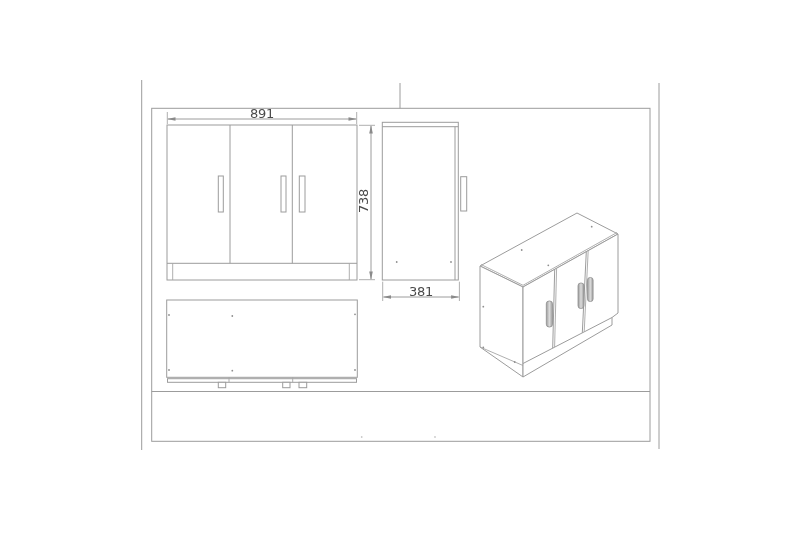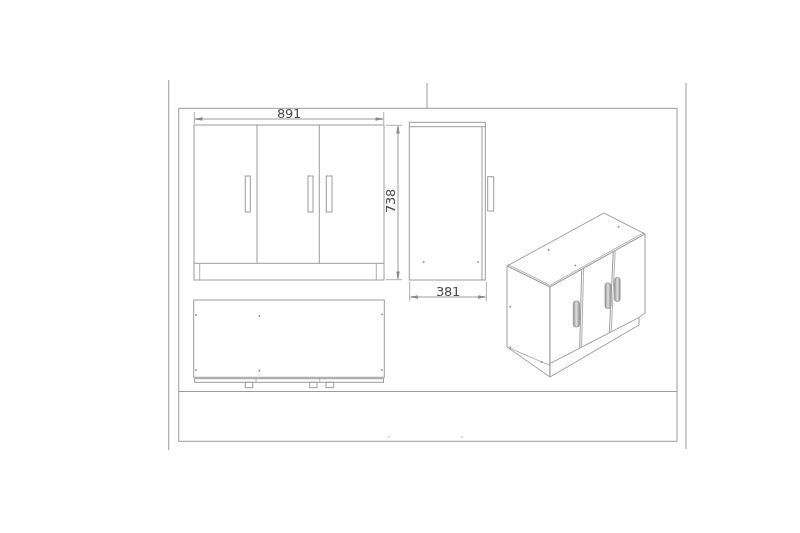--- a/index.html
+++ b/index.html
@@ -1,17 +1,17 @@
 <!DOCTYPE html>
 <html><head>
 <meta charset="utf-8">
 <style>
   html,body{margin:0;padding:0;background:#ffffff;}
   .page{position:relative;width:672px;height:533px;background:#ffffff;overflow:hidden;
-        font-family:"DejaVu Sans", sans-serif;padding-left:27px;}
+        font-family:"DejaVu Sans", sans-serif;}
   svg{display:block;}
   .ln{stroke:#9c9c9c;stroke-width:1;fill:none;}
   .lnthin{stroke:#a6a6a6;stroke-width:0.9;fill:none;}
   .white{fill:#ffffff;}
   .arrow{fill:#8a8a8a;stroke:none;}
   .dim-text{fill:#4a4a4a;font-family:"DejaVu Sans", sans-serif;font-size:13px;letter-spacing:-0.3px;}
   .dot{fill:#8f8f8f;stroke:none;}
   .dot-light{fill:#c9c9c9;stroke:none;}
 </style>
 </head>

